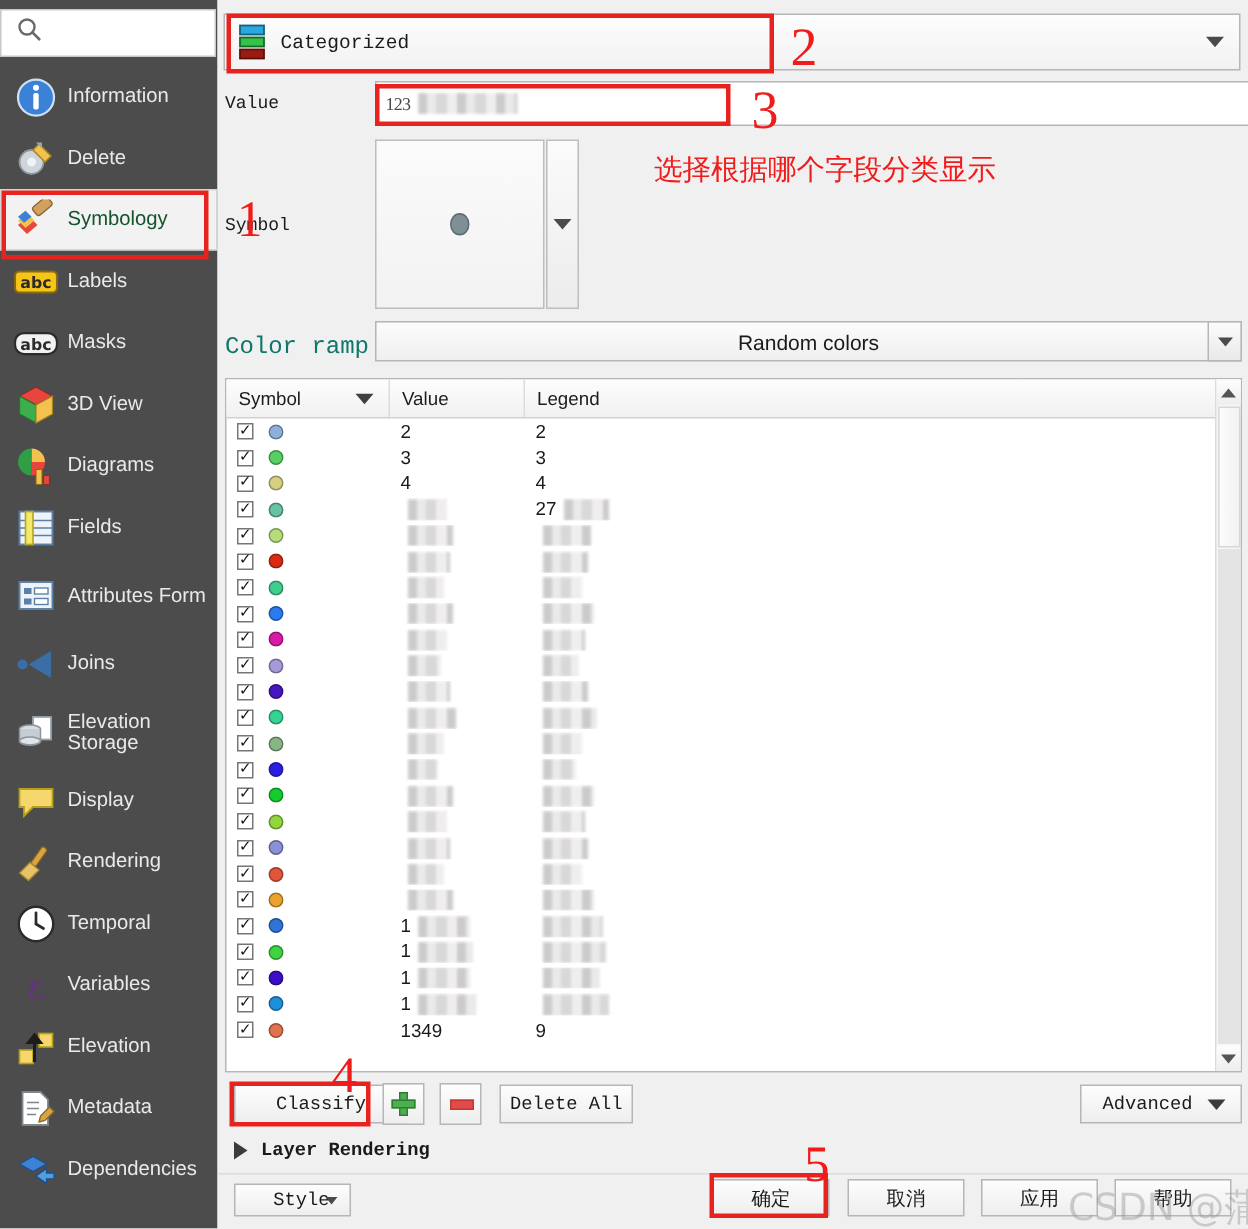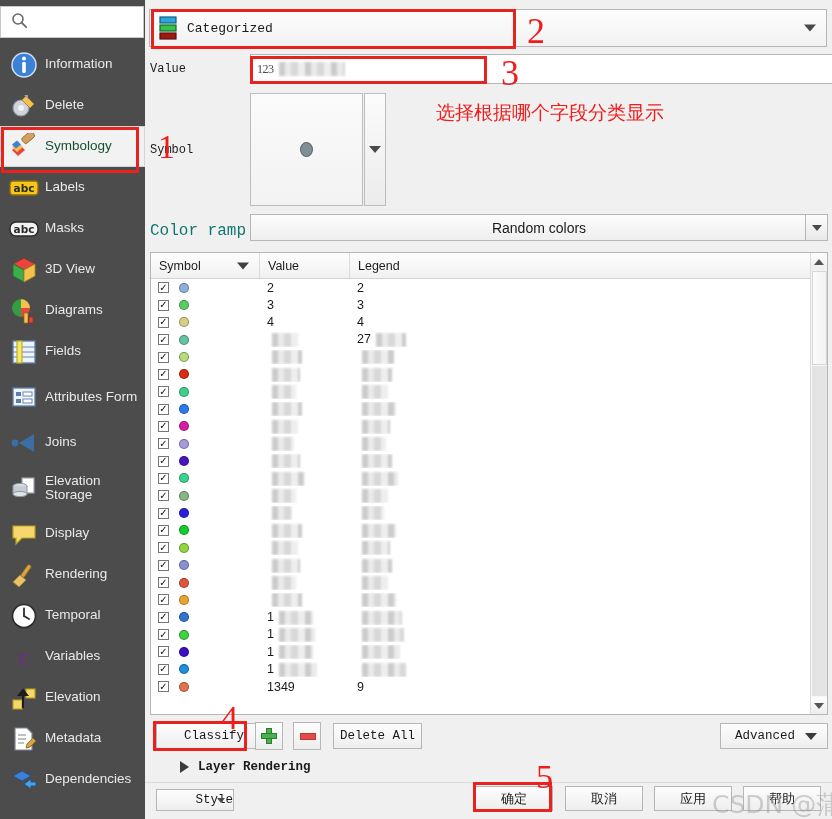--- a/index.html
+++ b/index.html
@@ -262,33 +262,33 @@
   .minus-glyph::after {
     content: ""; position: absolute; left: 1px; top: 5px;
     width: 14px; height: 5px; background: #e24b4b; border: 1px solid #c0392b;
   }
 
   
   #layer-rendering {
     position: absolute; left: 11px; top: 760px;
     display: flex; align-items: center;
     font-family: "Liberation Mono", monospace;
-    font-size: 12.5px; font-weight: bold; color: #1a1a1a; margin-left: 24px;
+    font-size: 12.5px; font-weight: bold; color: #1a1a1a;
   }
   #layer-rendering .tri {
     width: 0; height: 0; margin-right: 9px;
     border-top: 6px solid transparent; border-bottom: 6px solid transparent;
     border-left: 9px solid #3b3b3b;
   }
 
   
   #dlg-sep { position: absolute; left: 0; top: 782px; width: 687px; height: 1px; background: #dcdcdc; }
   #btn-style {
     position: absolute; left: 11px; top: 789px; width: 78px; height: 22px;
-    justify-content: flex-end; padding-left: 12px;
+    justify-content: center; padding-left: 12px;
   }
   #btn-style .tri {
     position: absolute; right: 8px;
     width: 0; height: 0;
     border-left: 4px solid transparent; border-right: 4px solid transparent;
     border-top: 5px solid #4a4a4a;
   }
   .cjk { font-family: "DejaVu Sans", sans-serif; font-size: 13px; }
   #btn-ok     { position: absolute; left: 330px; top: 786px; width: 78px; height: 25px; }
   #btn-cancel { position: absolute; left: 420px; top: 786px; width: 78px; height: 25px; }

